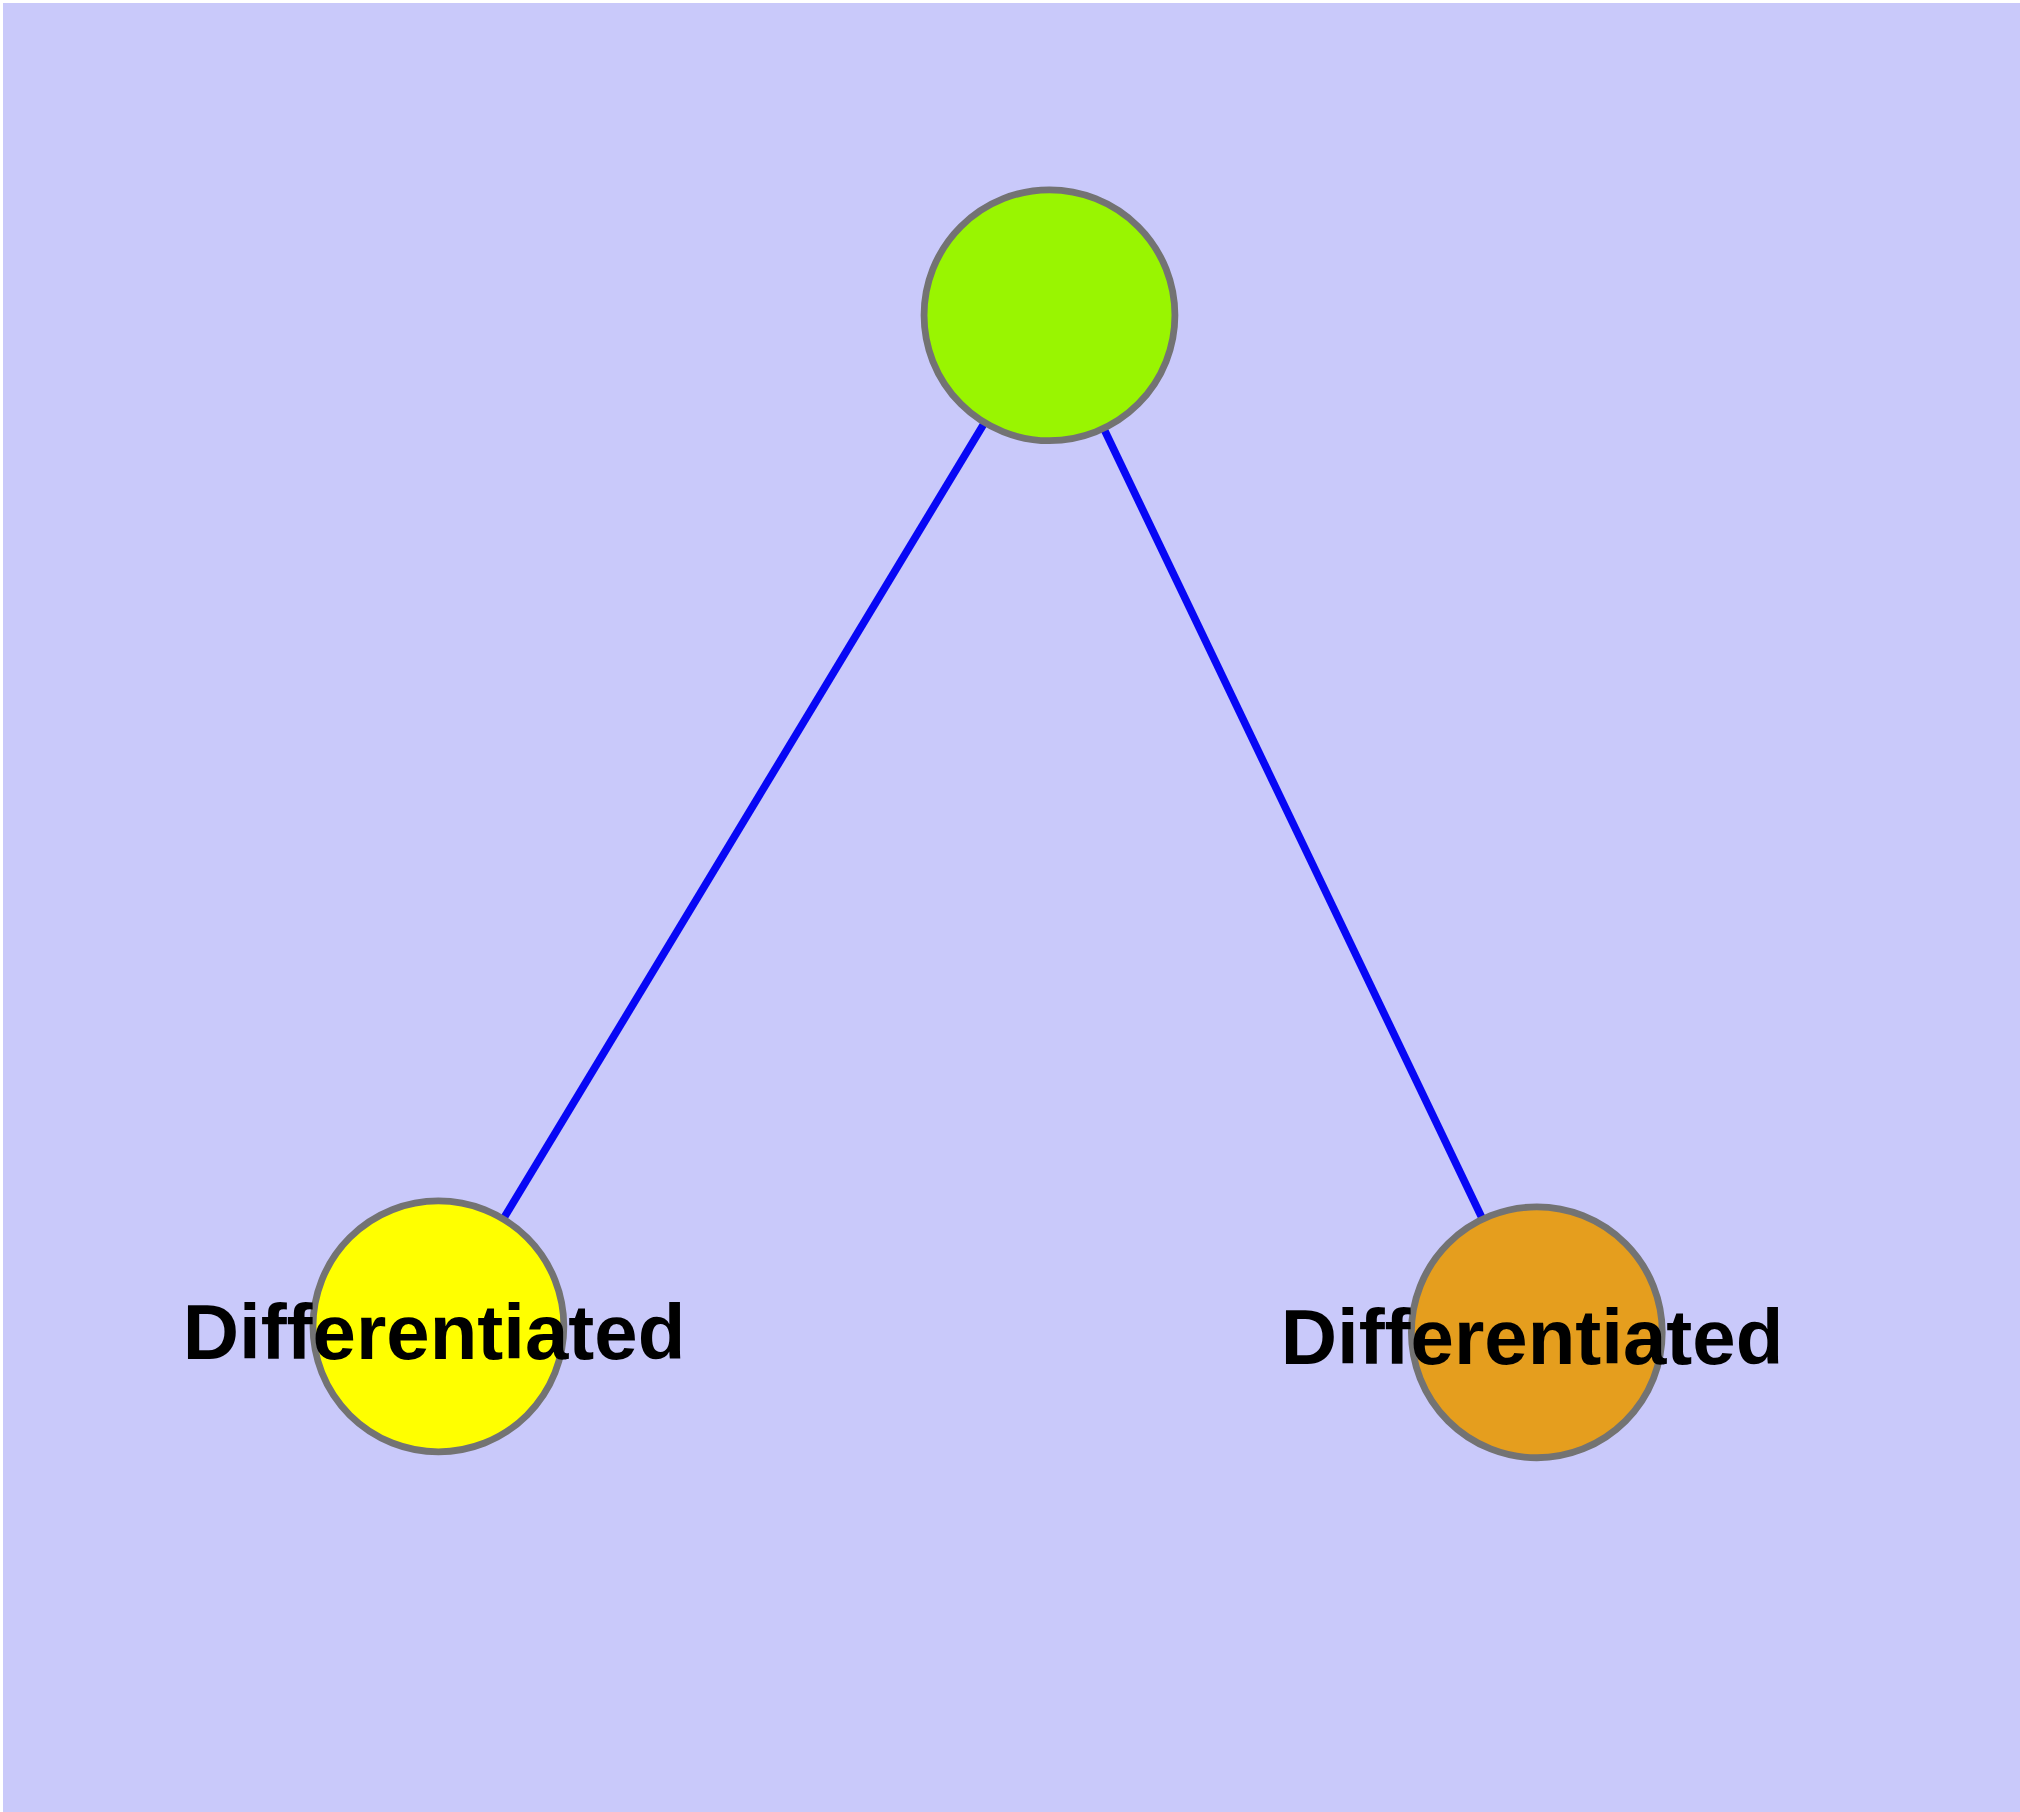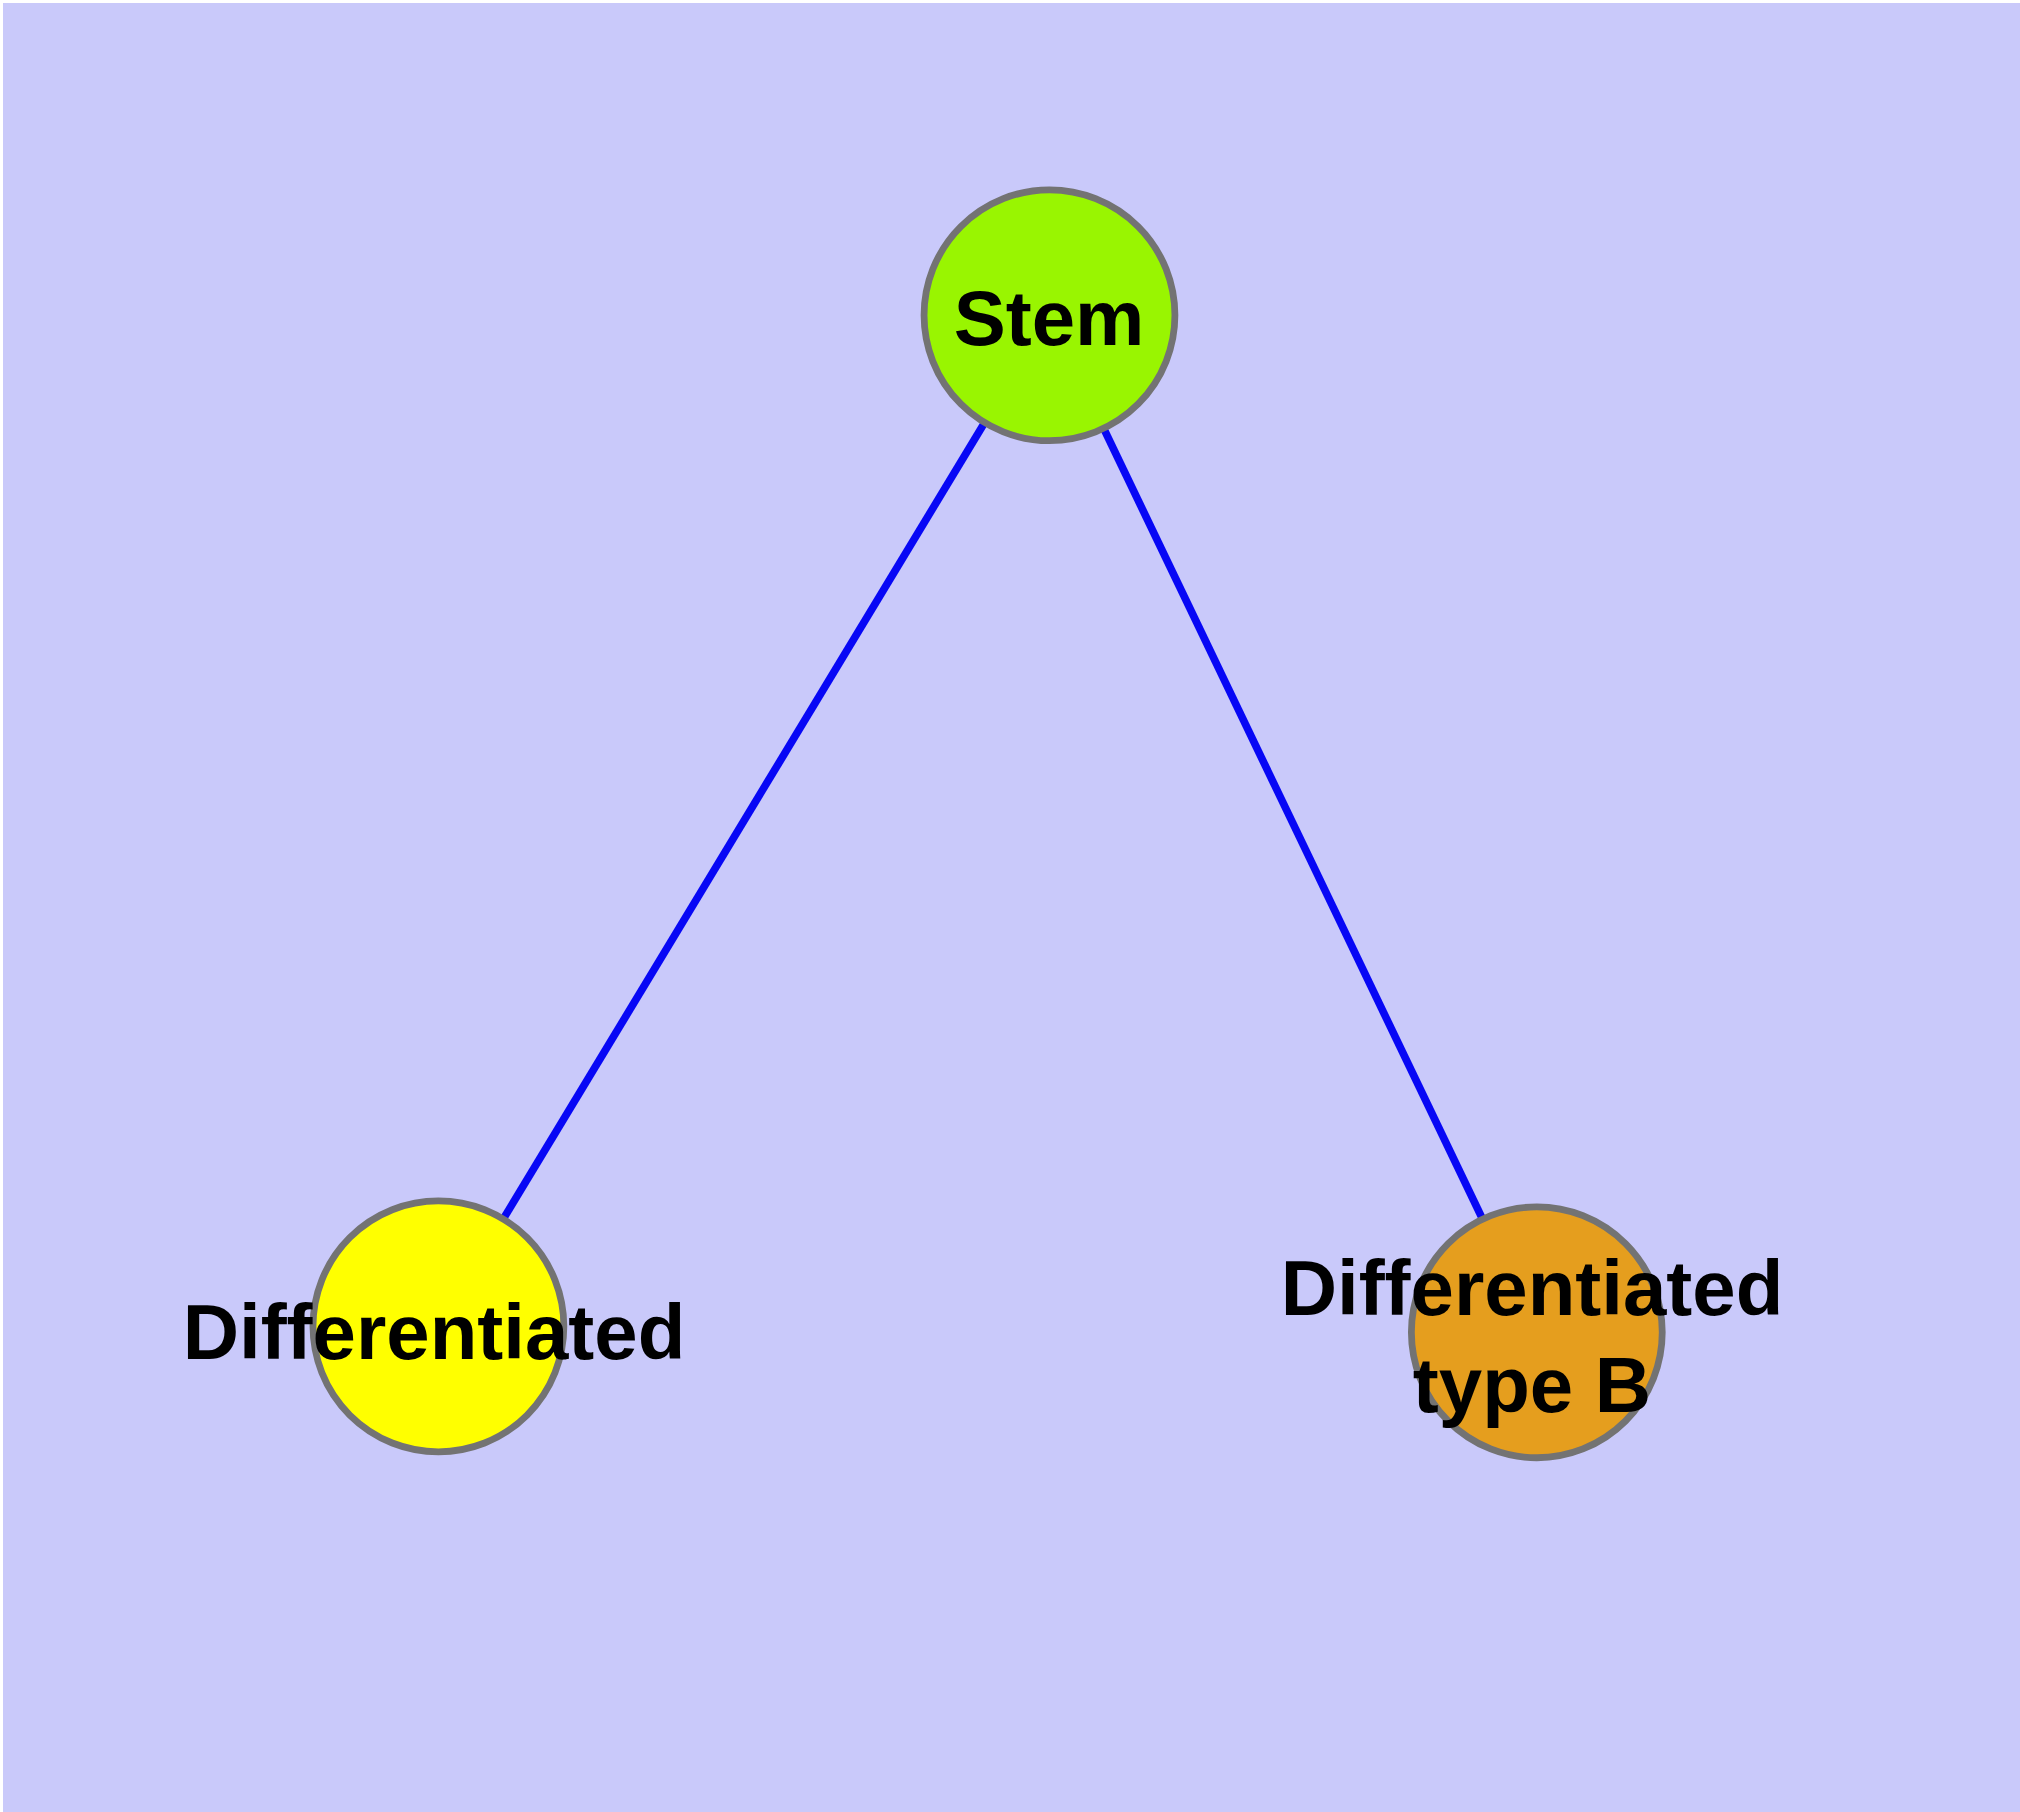--- a/index.html
+++ b/index.html
@@ -60,27 +60,23 @@
   <svg id="graph-svg" viewBox="0 0 2384 2138">
 
     <line x1="1238" y1="372" x2="517" y2="1565" class="edge" stroke="#0707F5"></line>
     <line x1="1238" y1="372" x2="1813" y2="1572" class="edge" stroke="#0707F5"></line>
 
     <circle cx="1238" cy="372" r="148" class="node-circle" fill="#99F501" style="stroke: rgb(115, 115, 115);"></circle>
     <circle cx="517" cy="1565" r="148" class="node-circle" fill="#FFFF00" style="stroke: rgb(115, 115, 115);"></circle>
     <circle cx="1813" cy="1572" r="148" class="node-circle" fill="#E59E1E" style="stroke: rgb(115, 115, 115);"></circle>
   </svg>
 
-  <div class="node-label" style="left:1049px; top:318px;">
-    <div>Stem</div>
-  </div>
 
   <div class="node-label" style="left:434px; top:1332px;">
     <div>Differentiated</div>
   </div>
 
   <div class="node-label" style="left:1532px; top:1337px;">
     <div>Differentiated</div>
-    <div>type B</div>
   </div>
 
 </div>
 
 
 </body></html>

